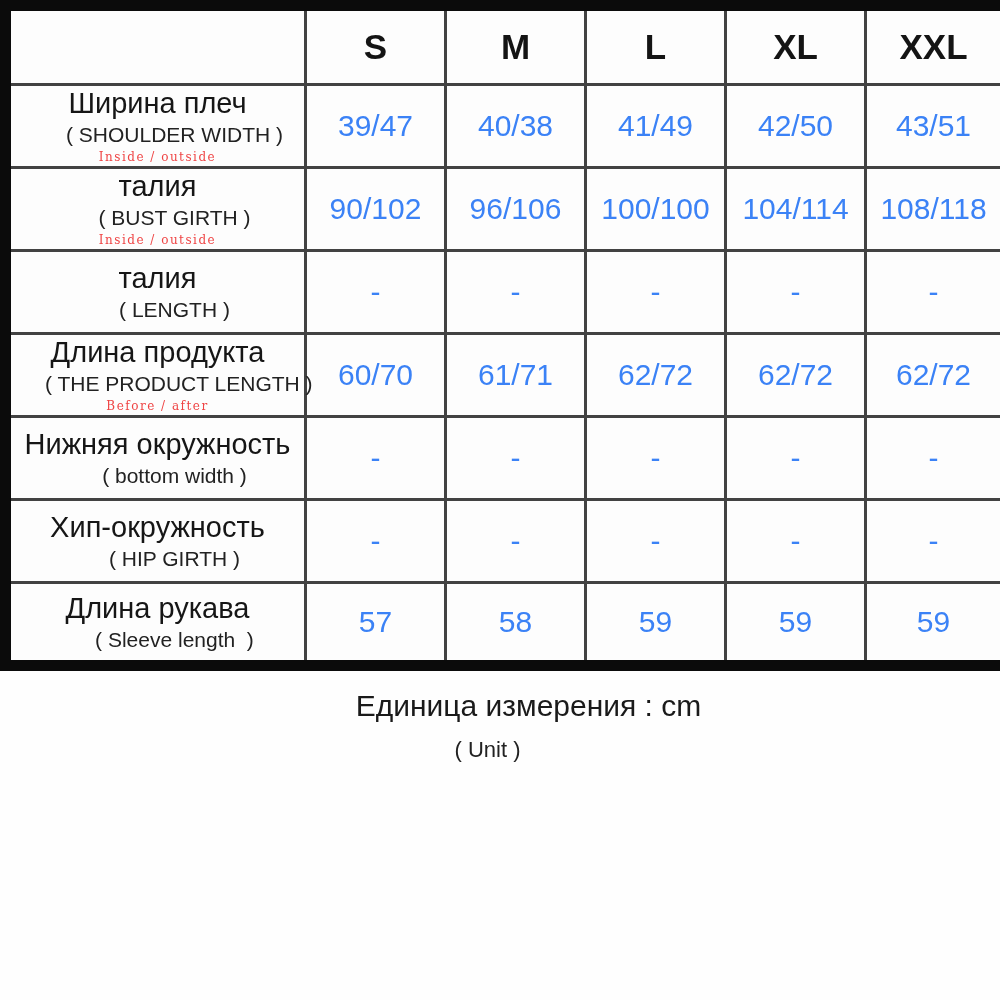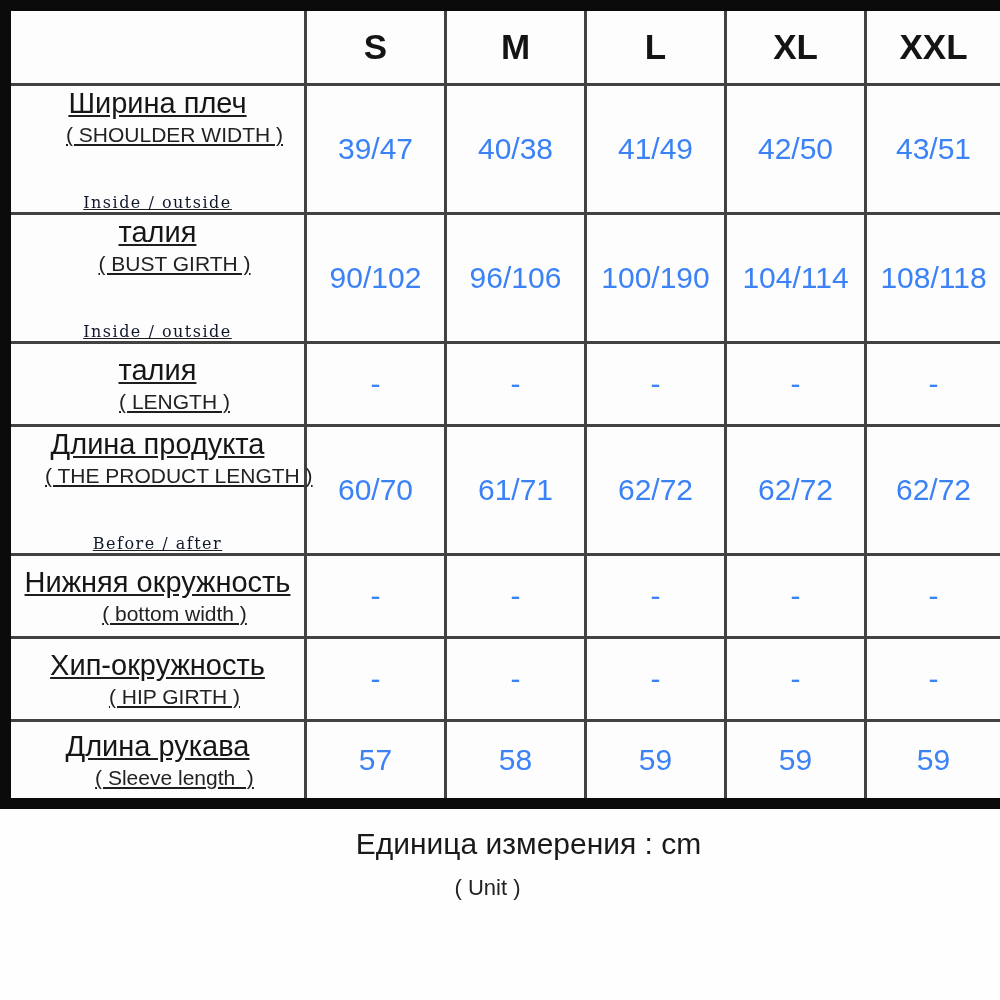--- a/index.html
+++ b/index.html
@@ -33,41 +33,40 @@
     vertical-align: middle;
     padding: 0;
   }
   .size-table thead tr { height: 79px; }
   .size-table thead th {
     font-size: 35px;
     font-weight: bold;
     color: #141414;
   }
   .size-table tbody tr { height: 83px; }
-  .label-cell { font-weight: normal; text-decoration: underline; }
+  .label-cell { font-weight: normal; }
   .label-cell .ru {
     font-size: 29px;
     line-height: 35px;
     color: #161616;
   }
   .label-cell .en {
     font-size: 21px;
     line-height: 27px;
     color: #222222;
     white-space: pre;
     margin-left: 34px;
   }
   .label-cell .note {
     font-family: "DejaVu Serif", serif;
-    font-size: 16px;
+    font-size: 12px;
     line-height: 18px;
     letter-spacing: 1.5px;
-    color: #0f172a;
+    color: #ef4444;
     white-space: pre;
-    margin-top: 46px;
   }
   .label-cell .note:empty { display: none; }
   td.val {
     font-size: 30px;
     color: #3b82f6;
   }
   .footer {
     margin-top: 18px;
     text-align: center;
     padding-left: 31px;
@@ -124,21 +123,21 @@
         <td class="val">43/51</td>
       </tr>
       <tr>
         <th class="label-cell">
           <div class="ru">талия</div>
           <div class="en">( BUST GIRTH )</div>
           <div class="note">Inside / outside</div>
         </th>
         <td class="val">90/102</td>
         <td class="val">96/106</td>
-        <td class="val">100/190</td>
+        <td class="val">100/100</td>
         <td class="val">104/114</td>
         <td class="val">108/118</td>
       </tr>
       <tr>
         <th class="label-cell">
           <div class="ru">талия</div>
           <div class="en">( LENGTH )</div>
 
         </th>
         <td class="val">-</td>

